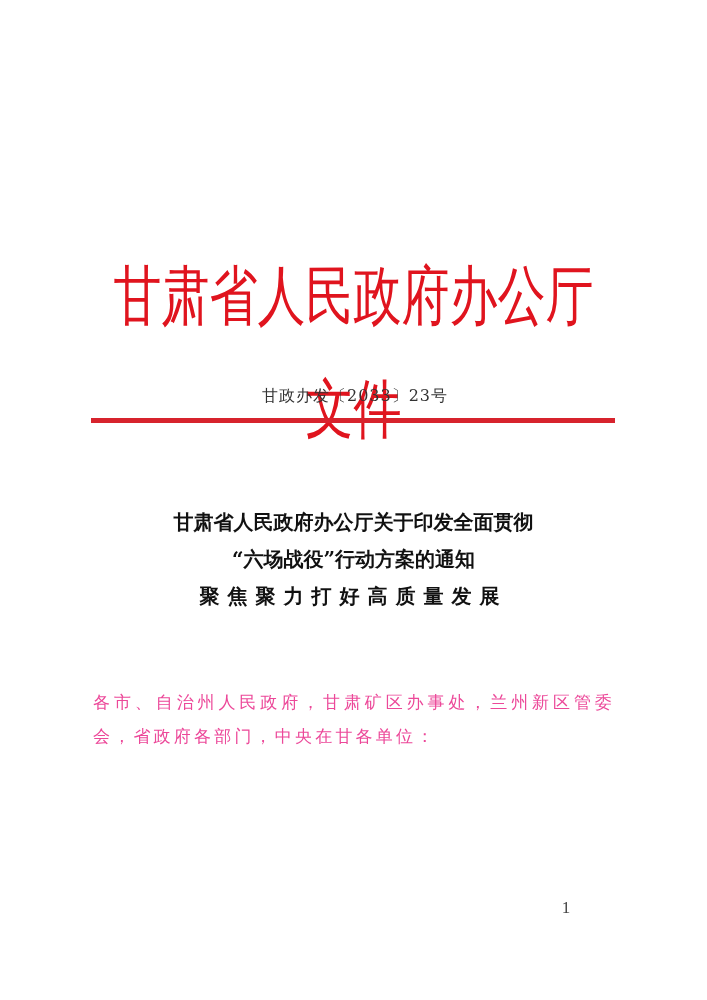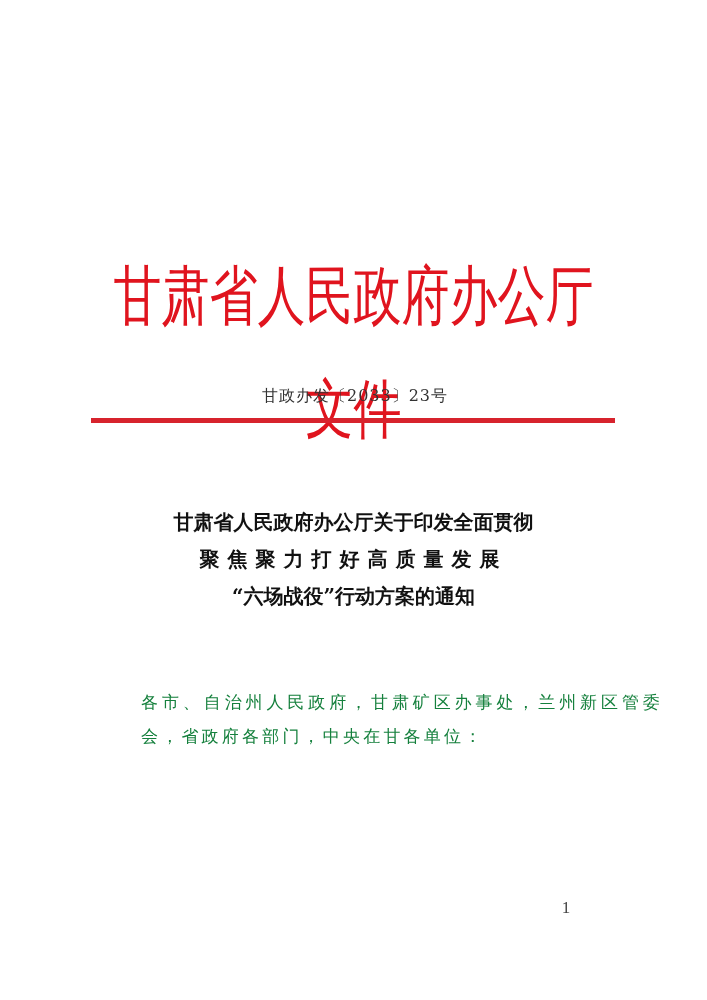--- a/index.html
+++ b/index.html
@@ -25,44 +25,43 @@
     .title {
       position: absolute; left: 100px; top: 494px; width: 507px;
       text-align: center; color: #111111;
       font-family: "DejaVu Serif", "Liberation Serif", serif;
       font-weight: bold; font-size: 20px; line-height: 37px;
     }
     .title .line { display: block; white-space: nowrap; }
     .title .spaced { letter-spacing: 8px; }
     .body-text {
       position: absolute; left: 93px; width: 522px;
-      color: #15803d;
+      color: #ec4899;
       font-family: "DejaVu Serif", "Liberation Serif", serif;
       font-size: 17px; line-height: 34px; letter-spacing: 3.2px;
       text-align: justify;
-      margin-left: 48px;
     }
     .addressee { top: 675px; }
     .paragraph { top: 745px; text-indent: 2em; }
     .page-number {
       position: absolute; left: 556px; top: 888px; width: 20px;
       text-align: center; color: #444444;
       font-family: "Liberation Serif", serif; font-size: 17px;
     }
   </style>
 </head>
 <body>
 
 <div class="page">
   <div class="masthead">甘肃省人民政府办公厅文件</div>
   <div class="doc-number">甘政办发〔2033〕23号</div>
   <div class="red-rule"></div>
 
   <div class="title">
     <span class="line">甘肃省人民政府办公厅关于印发全面贯彻</span>
+    <span class="line">“六场战役”行动方案的通知</span>
     <span class="line spaced">聚焦聚力打好高质量发展</span>
-    <span class="line">“六场战役”行动方案的通知</span>
   </div>
 
   <div class="body-text addressee">各市、自治州人民政府，甘肃矿区办事处，兰州新区管委会，省政府各部门，中央在甘各单位：</div>
 
   <div class="page-number">1</div>
 </div>
 
 </body></html>

